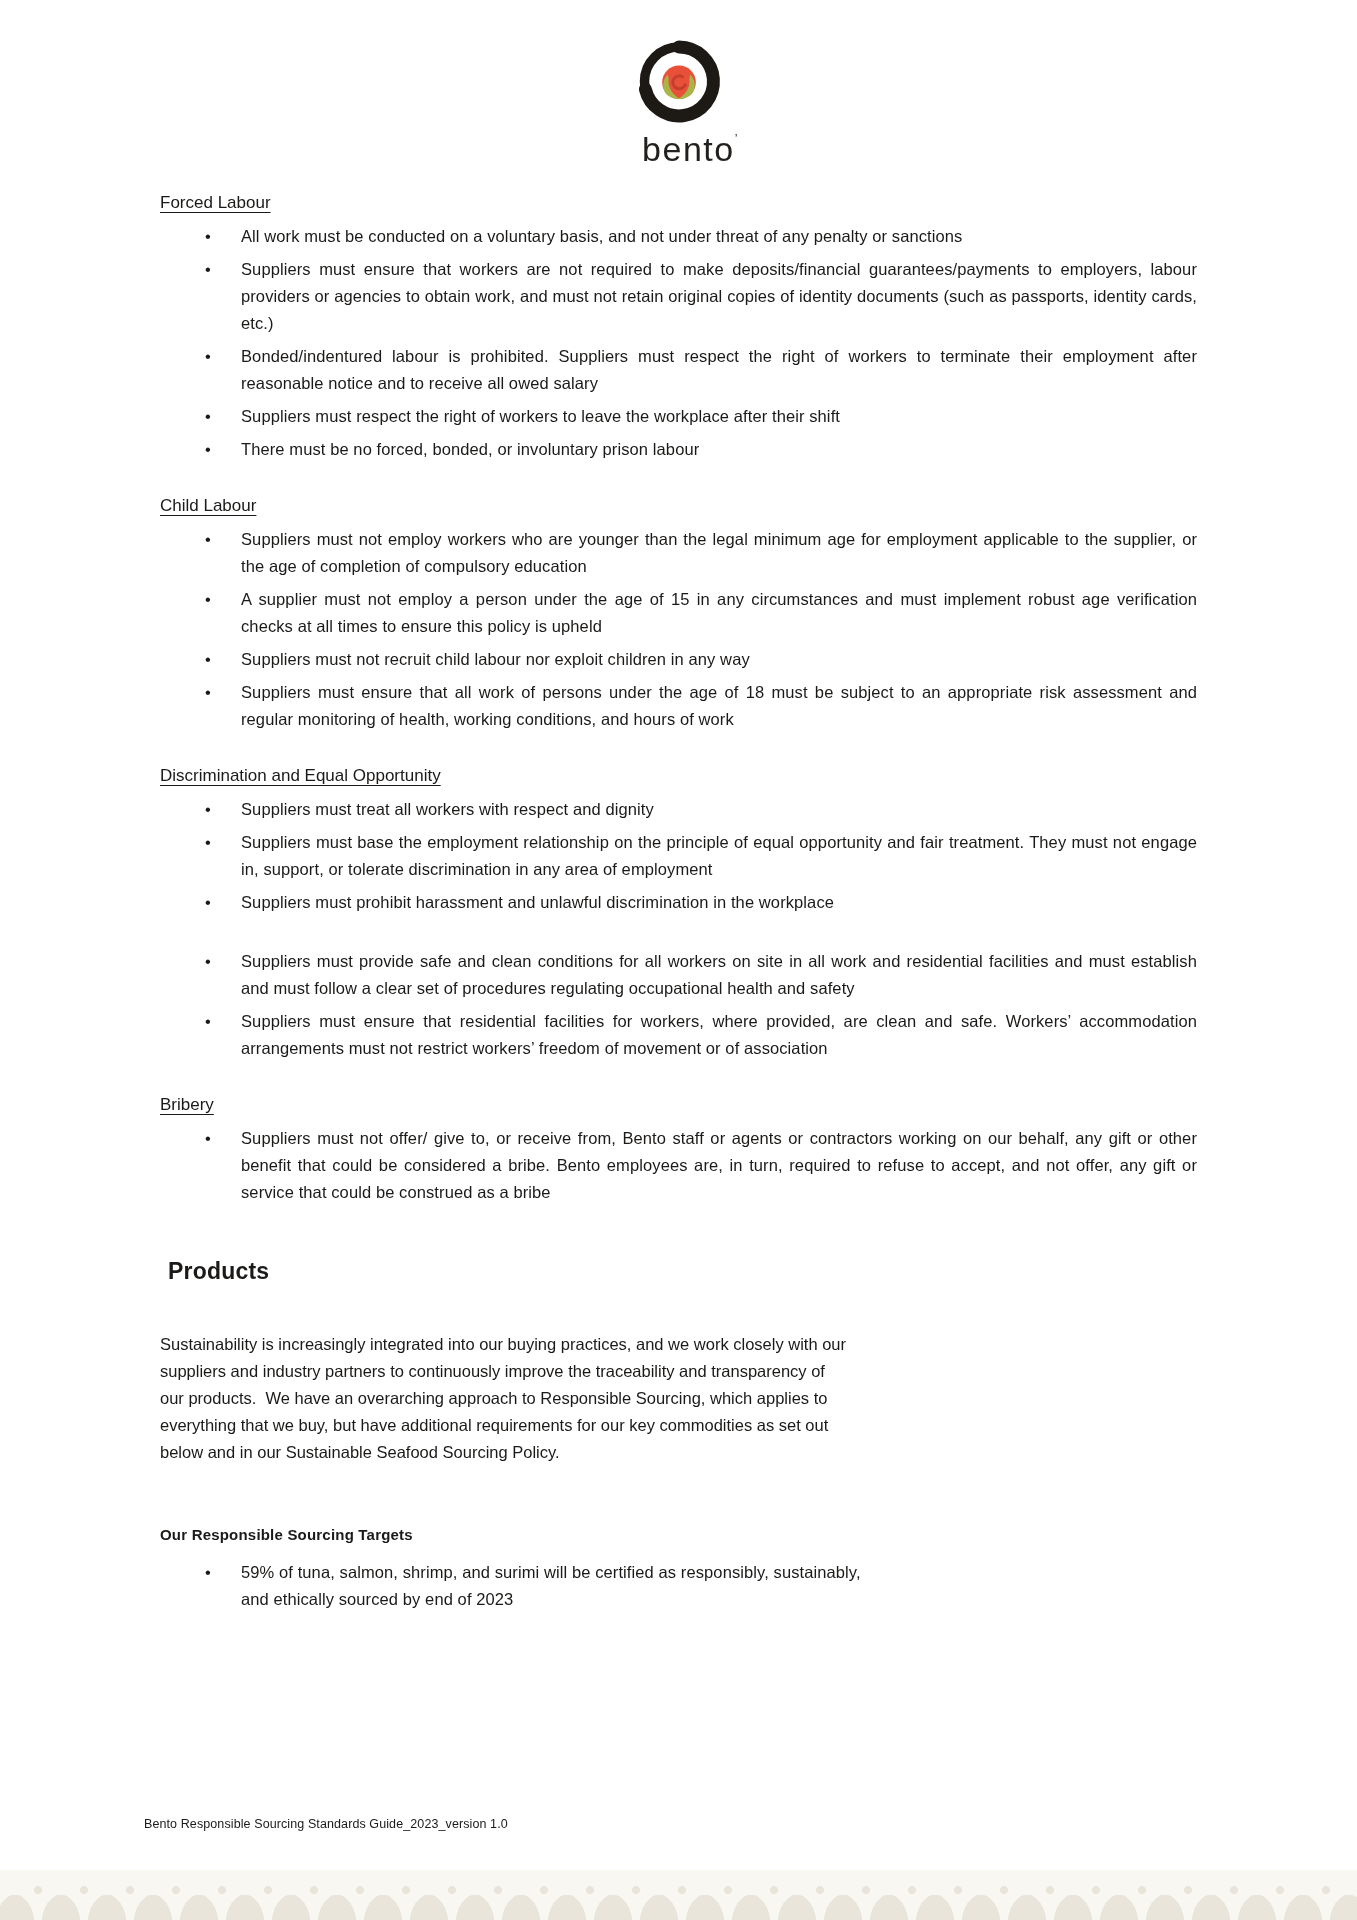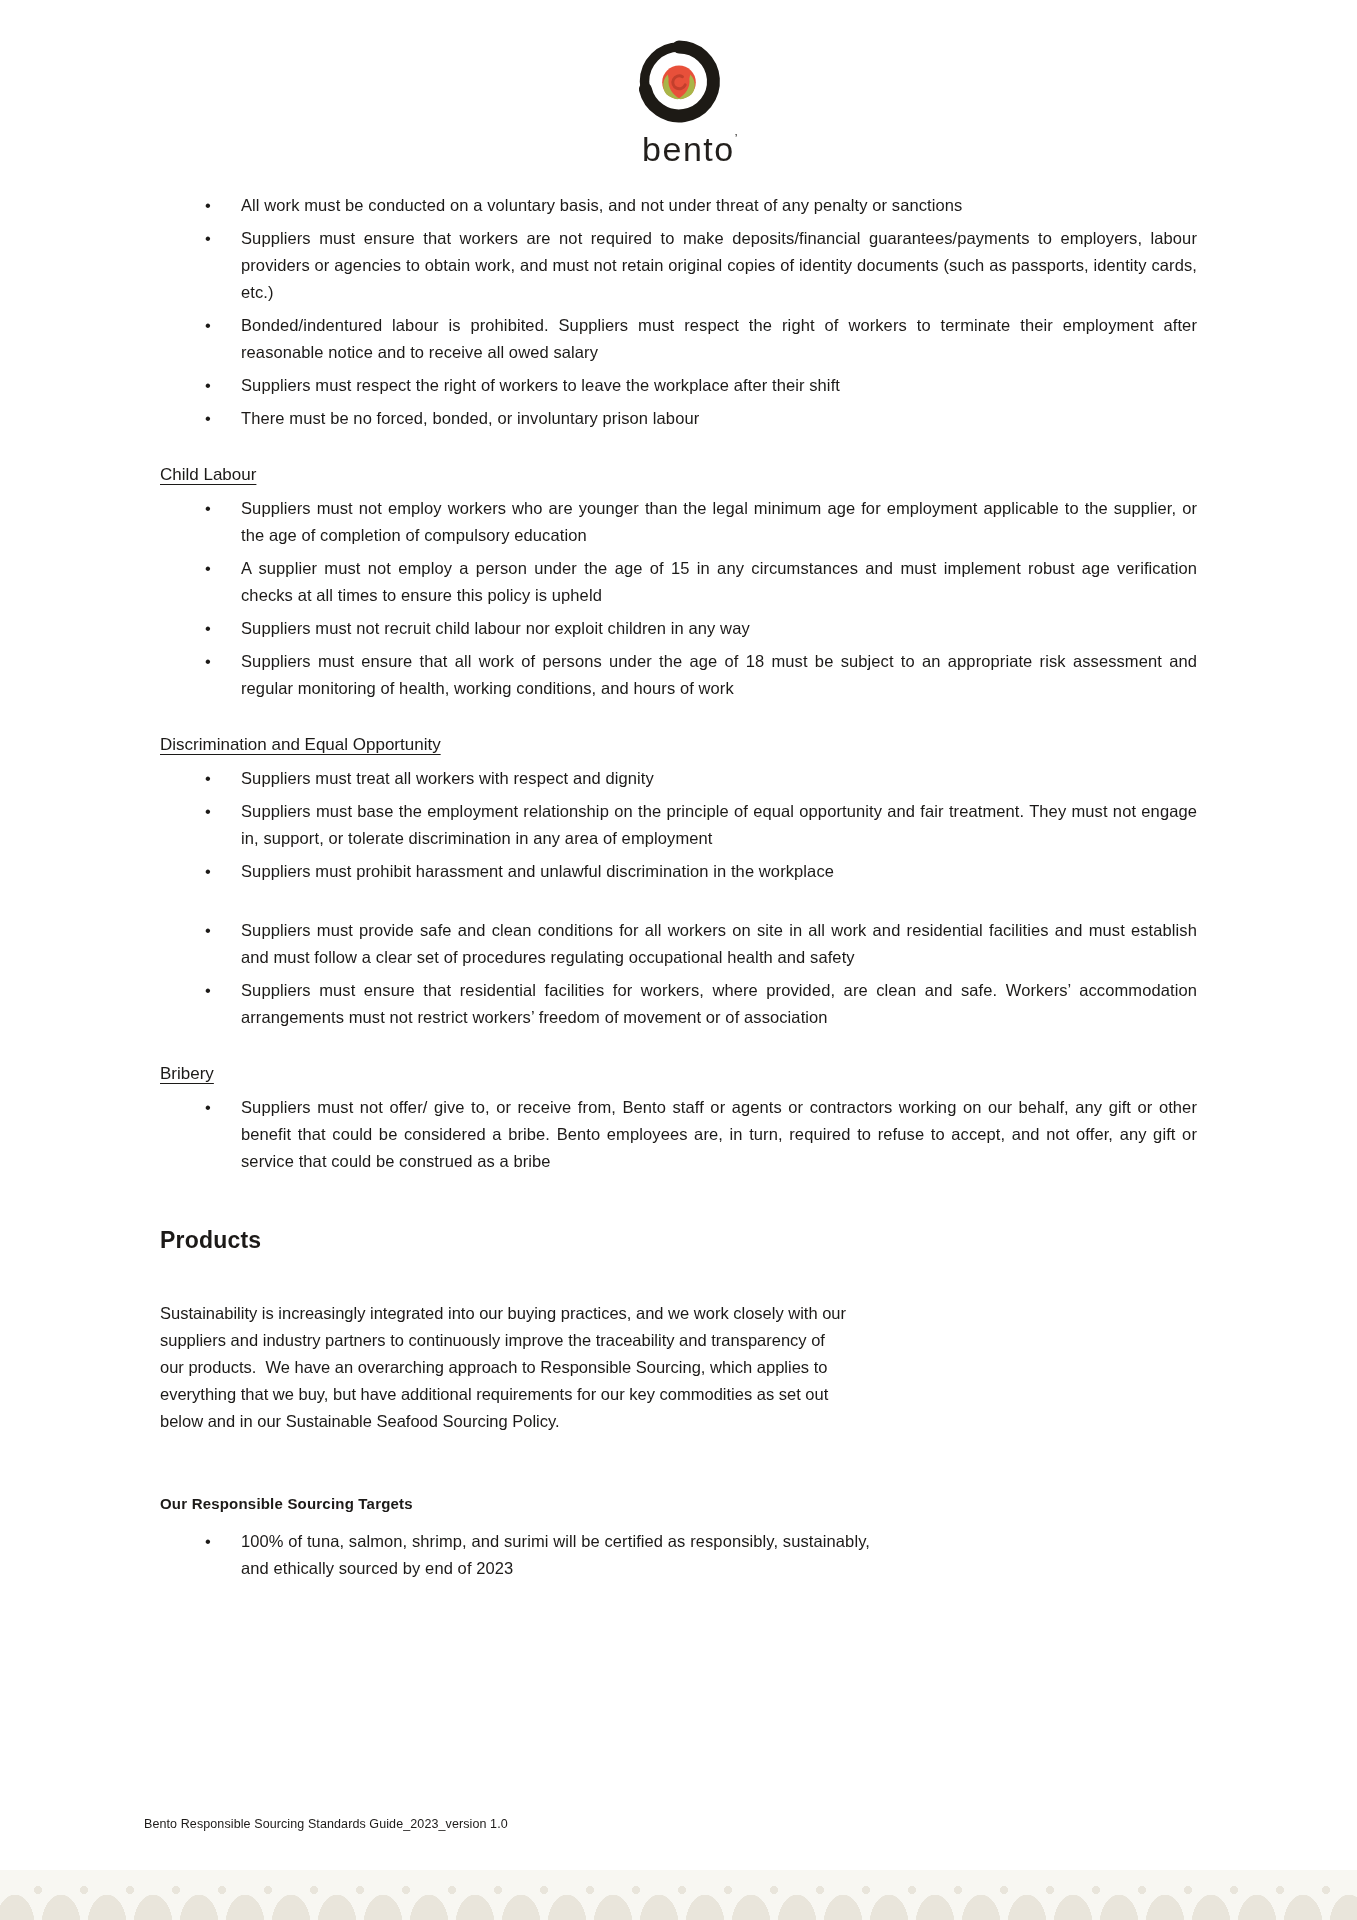--- a/index.html
+++ b/index.html
@@ -56,21 +56,21 @@
     letter-spacing: 0.1px;
   }
   ul.blist li .marker {
     position: absolute; left: 45px; top: 0;
     font-size: 16.5px; line-height: 27px;
   }
   ul.blist li .li-text { display: block; text-align: justify; }
   ul.blist li .li-text.prewrap { white-space: pre-wrap; text-align: left; }
 
   .products-heading {
-    margin: 52px 0 0 0;
+    margin: 52px 0 0 8px;
     font-size: 23px; font-weight: 700; letter-spacing: 0.2px;
   }
   .products-paragraph {
     margin: 46px 0 7px 0;
     font-size: 16.5px; line-height: 27px;
     white-space: pre-wrap;
   }
   .targets-heading {
     margin: 60px 0 0 0;
     font-size: 15px; font-weight: 700; letter-spacing: 0.2px;
@@ -112,20 +112,21 @@
       <path d="M47,47 C39.5,54 40,67 48,72 C53,75.2 58,76.2 61,75.2 C53,71 46.5,62.5 48,52 Z" fill="#a9b548"></path>
       <path d="M73,47 C80.5,54 80,67 72,72 C67,75.2 62,76.2 59,75.2 C67,71 73.5,62.5 72,52 Z" fill="#a9b548"></path>
       <path d="M64,49.5 a7.5,7.5 0 1 0 3.2,9.5" stroke="#c23f2c" stroke-width="3.4" fill="none" stroke-linecap="round"></path>
     </svg>
     <div class="brand-line"><span>bento</span><span class="brand-mark">’</span></div>
   </div>
 
   <div class="content">
 
     <section class="sec">
+      <h2 class="sec-title"><span class="u">Forced Labour</span></h2>
       <ul class="blist">
         <li>
             <span class="marker">•</span>
             <span class="li-text">All work must be conducted on a voluntary basis, and not under threat of any penalty or sanctions</span>
           </li>
         <li>
             <span class="marker">•</span>
             <span class="li-text">Suppliers must ensure that workers are not required to make deposits/financial guarantees/payments to employers, labour providers or agencies to obtain work, and must not retain original copies of identity documents (such as passports, identity cards, etc.)</span>
           </li>
         <li>
@@ -210,21 +211,21 @@
       <h1 class="products-heading">Products</h1>
       <p class="products-paragraph">Sustainability is increasingly integrated into our buying practices, and we work closely with our
 suppliers and industry partners to continuously improve the traceability and transparency of
 our products.  We have an overarching approach to Responsible Sourcing, which applies to
 everything that we buy, but have additional requirements for our key commodities as set out
 below and in our Sustainable Seafood Sourcing Policy.</p>
       <h3 class="targets-heading">Our Responsible Sourcing Targets</h3>
       <ul class="blist targets-list">
         <li>
             <span class="marker">•</span>
-            <span class="li-text prewrap">100% of tuna, salmon, shrimp, and surimi will be certified as responsibly, sustainably,
+            <span class="li-text prewrap">59% of tuna, salmon, shrimp, and surimi will be certified as responsibly, sustainably,
 and ethically sourced by end of 2023</span>
           </li>
       </ul>
     </section>
 
   </div>
 
   <div class="footer-text">Bento Responsible Sourcing Standards Guide_2023_version 1.0</div>
 
   <div class="scallop-band"></div>

